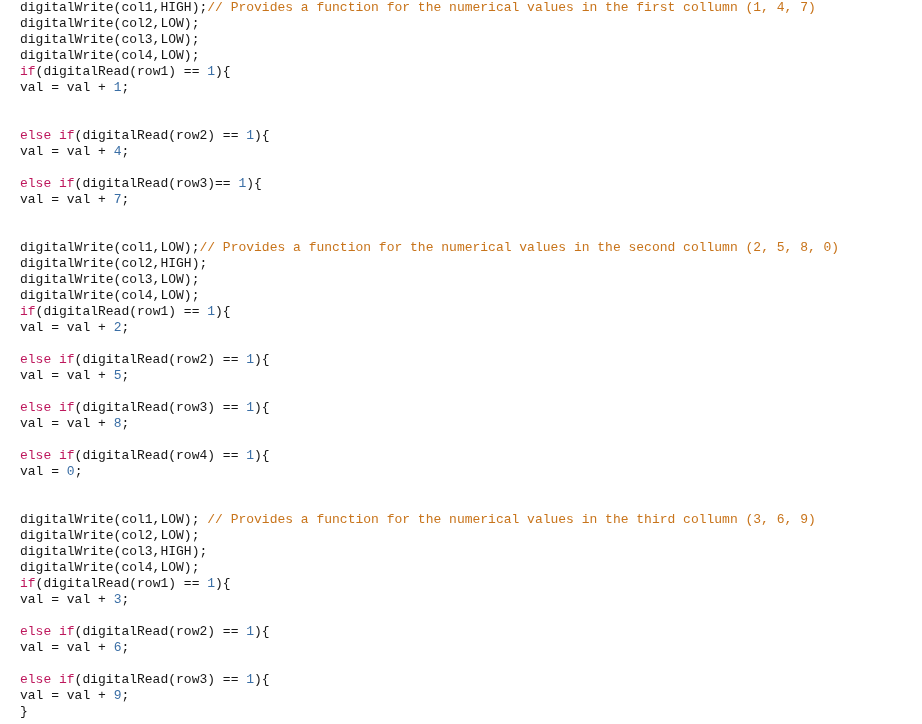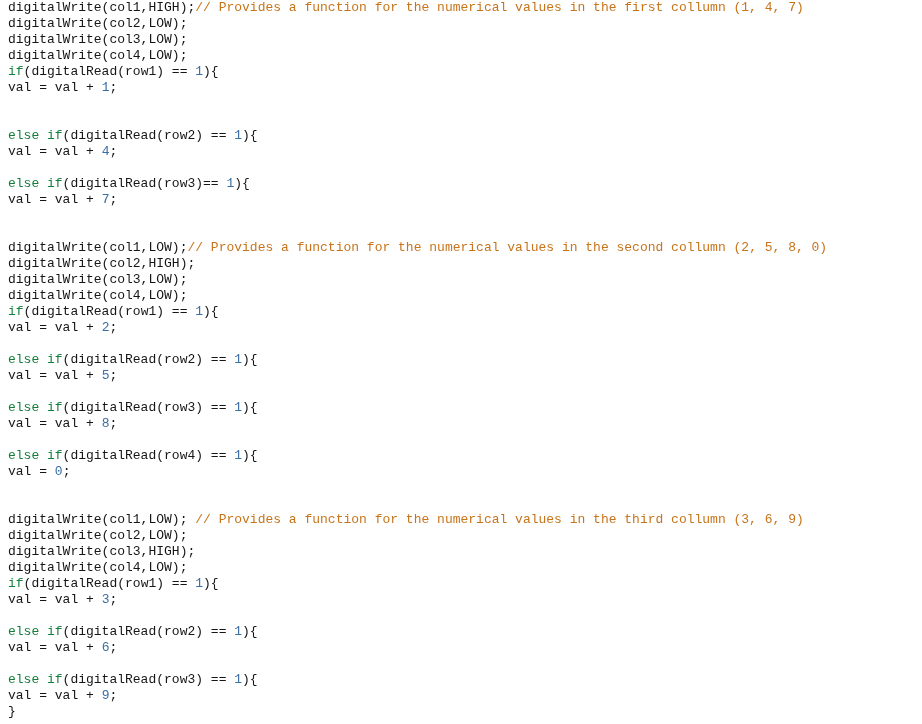--- a/index.html
+++ b/index.html
@@ -7,35 +7,35 @@
     padding: 0;
     background: #ffffff;
   }
   body {
     width: 922px;
     height: 724px;
     overflow: hidden;
     font-family: "Liberation Mono", "DejaVu Sans Mono", monospace;
   }
   #code-listing {
-    padding: 0px 0 0 8px;
+    padding: 0px 0 0 20px;
     font-size: 13px;
     line-height: 16px;
     white-space: pre;
     color: #161616;
     letter-spacing: 0px;
   }
   .code-line {
     height: 16px;
     white-space: pre;
   }
   .code-line.blank {
     height: 16px;
   }
-  .tok-kw      { color: #15803d; }
+  .tok-kw      { color: #be185d; }
   .tok-num     { color: #3a6ea5; }
   .tok-comment { color: #c8741b; }
   .tok-plain   { color: #161616; }
 </style>
 </head>
 <body>
 
 <div id="code-listing"><div class="code-line"><span class="tok-plain">digitalWrite(col1,HIGH);</span><span class="tok-comment">// Provides a function for the numerical values in the first collumn (1, 4, 7)</span></div><div class="code-line"><span class="tok-plain">digitalWrite(col2,LOW);</span></div><div class="code-line"><span class="tok-plain">digitalWrite(col3,LOW);</span></div><div class="code-line"><span class="tok-plain">digitalWrite(col4,LOW);</span></div><div class="code-line"><span class="tok-kw">if</span><span class="tok-plain">(digitalRead(row1) == </span><span class="tok-num">1</span><span class="tok-plain">){</span></div><div class="code-line"><span class="tok-plain">val = val + </span><span class="tok-num">1</span><span class="tok-plain">;</span></div><div class="code-line blank">&nbsp;</div><div class="code-line blank">&nbsp;</div><div class="code-line"><span class="tok-kw">else if</span><span class="tok-plain">(digitalRead(row2) == </span><span class="tok-num">1</span><span class="tok-plain">){</span></div><div class="code-line"><span class="tok-plain">val = val + </span><span class="tok-num">4</span><span class="tok-plain">;</span></div><div class="code-line blank">&nbsp;</div><div class="code-line"><span class="tok-kw">else if</span><span class="tok-plain">(digitalRead(row3)== </span><span class="tok-num">1</span><span class="tok-plain">){</span></div><div class="code-line"><span class="tok-plain">val = val + </span><span class="tok-num">7</span><span class="tok-plain">;</span></div><div class="code-line blank">&nbsp;</div><div class="code-line blank">&nbsp;</div><div class="code-line"><span class="tok-plain">digitalWrite(col1,LOW);</span><span class="tok-comment">// Provides a function for the numerical values in the second collumn (2, 5, 8, 0)</span></div><div class="code-line"><span class="tok-plain">digitalWrite(col2,HIGH);</span></div><div class="code-line"><span class="tok-plain">digitalWrite(col3,LOW);</span></div><div class="code-line"><span class="tok-plain">digitalWrite(col4,LOW);</span></div><div class="code-line"><span class="tok-kw">if</span><span class="tok-plain">(digitalRead(row1) == </span><span class="tok-num">1</span><span class="tok-plain">){</span></div><div class="code-line"><span class="tok-plain">val = val + </span><span class="tok-num">2</span><span class="tok-plain">;</span></div><div class="code-line blank">&nbsp;</div><div class="code-line"><span class="tok-kw">else if</span><span class="tok-plain">(digitalRead(row2) == </span><span class="tok-num">1</span><span class="tok-plain">){</span></div><div class="code-line"><span class="tok-plain">val = val + </span><span class="tok-num">5</span><span class="tok-plain">;</span></div><div class="code-line blank">&nbsp;</div><div class="code-line"><span class="tok-kw">else if</span><span class="tok-plain">(digitalRead(row3) == </span><span class="tok-num">1</span><span class="tok-plain">){</span></div><div class="code-line"><span class="tok-plain">val = val + </span><span class="tok-num">8</span><span class="tok-plain">;</span></div><div class="code-line blank">&nbsp;</div><div class="code-line"><span class="tok-kw">else if</span><span class="tok-plain">(digitalRead(row4) == </span><span class="tok-num">1</span><span class="tok-plain">){</span></div><div class="code-line"><span class="tok-plain">val = </span><span class="tok-num">0</span><span class="tok-plain">;</span></div><div class="code-line blank">&nbsp;</div><div class="code-line blank">&nbsp;</div><div class="code-line"><span class="tok-plain">digitalWrite(col1,LOW); </span><span class="tok-comment">// Provides a function for the numerical values in the third collumn (3, 6, 9)</span></div><div class="code-line"><span class="tok-plain">digitalWrite(col2,LOW);</span></div><div class="code-line"><span class="tok-plain">digitalWrite(col3,HIGH);</span></div><div class="code-line"><span class="tok-plain">digitalWrite(col4,LOW);</span></div><div class="code-line"><span class="tok-kw">if</span><span class="tok-plain">(digitalRead(row1) == </span><span class="tok-num">1</span><span class="tok-plain">){</span></div><div class="code-line"><span class="tok-plain">val = val + </span><span class="tok-num">3</span><span class="tok-plain">;</span></div><div class="code-line blank">&nbsp;</div><div class="code-line"><span class="tok-kw">else if</span><span class="tok-plain">(digitalRead(row2) == </span><span class="tok-num">1</span><span class="tok-plain">){</span></div><div class="code-line"><span class="tok-plain">val = val + </span><span class="tok-num">6</span><span class="tok-plain">;</span></div><div class="code-line blank">&nbsp;</div><div class="code-line"><span class="tok-kw">else if</span><span class="tok-plain">(digitalRead(row3) == </span><span class="tok-num">1</span><span class="tok-plain">){</span></div><div class="code-line"><span class="tok-plain">val = val + </span><span class="tok-num">9</span><span class="tok-plain">;</span></div><div class="code-line"><span class="tok-plain">}</span></div></div>
 
 </body></html>

